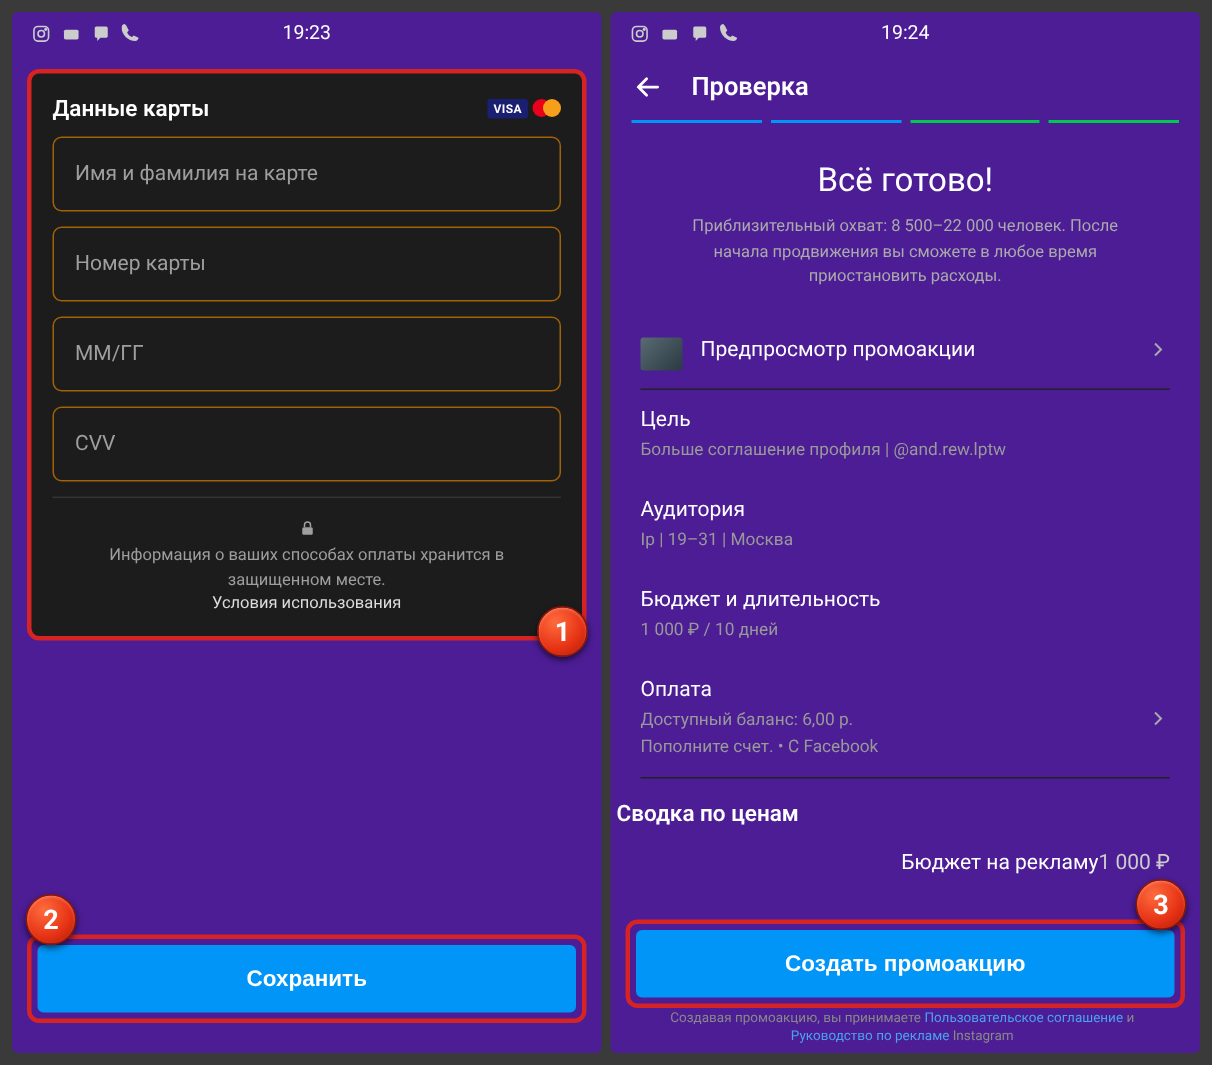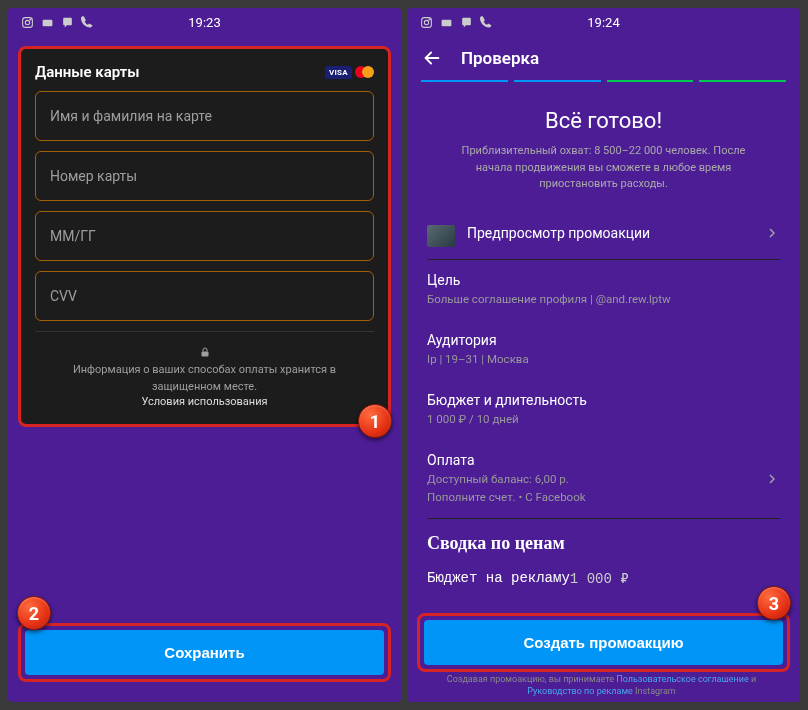--- a/index.html
+++ b/index.html
@@ -148,27 +148,26 @@
   }
   .row-text { font-size:14px; flex:1;}
   .chev { width:16px; height:16px; flex-shrink:0;}
   .thin-divider { height:1px; background:#222; margin:0 20px;}
   .section {
     padding: 12px 20px;
   }
   .sec-title { font-size:14px; color:#fff; margin-bottom:3px;}
   .sec-sub { font-size:11.5px; color:#999; line-height:1.5;}
   .summary-header {
-    font-size:18px; font-weight:600; padding: 14px 20px 8px 20px; font-family: Liberation Serif, serif;
+    font-size:15px; font-weight:600; padding: 14px 20px 8px 4px;
   }
   .budget-row {
-    display:flex; justify-content:flex-start;
+    display:flex; justify-content:flex-end;
     padding: 8px 20px;
     font-size:14px;
-    font-family:Liberation Mono, monospace;
   }
 
   .disclaimer {
     position:absolute;
     bottom:4px; left:0; right:4px;
     text-align:center;
     font-size:9px;
     color:#888;
     line-height:1.4;
     padding:0 30px;

